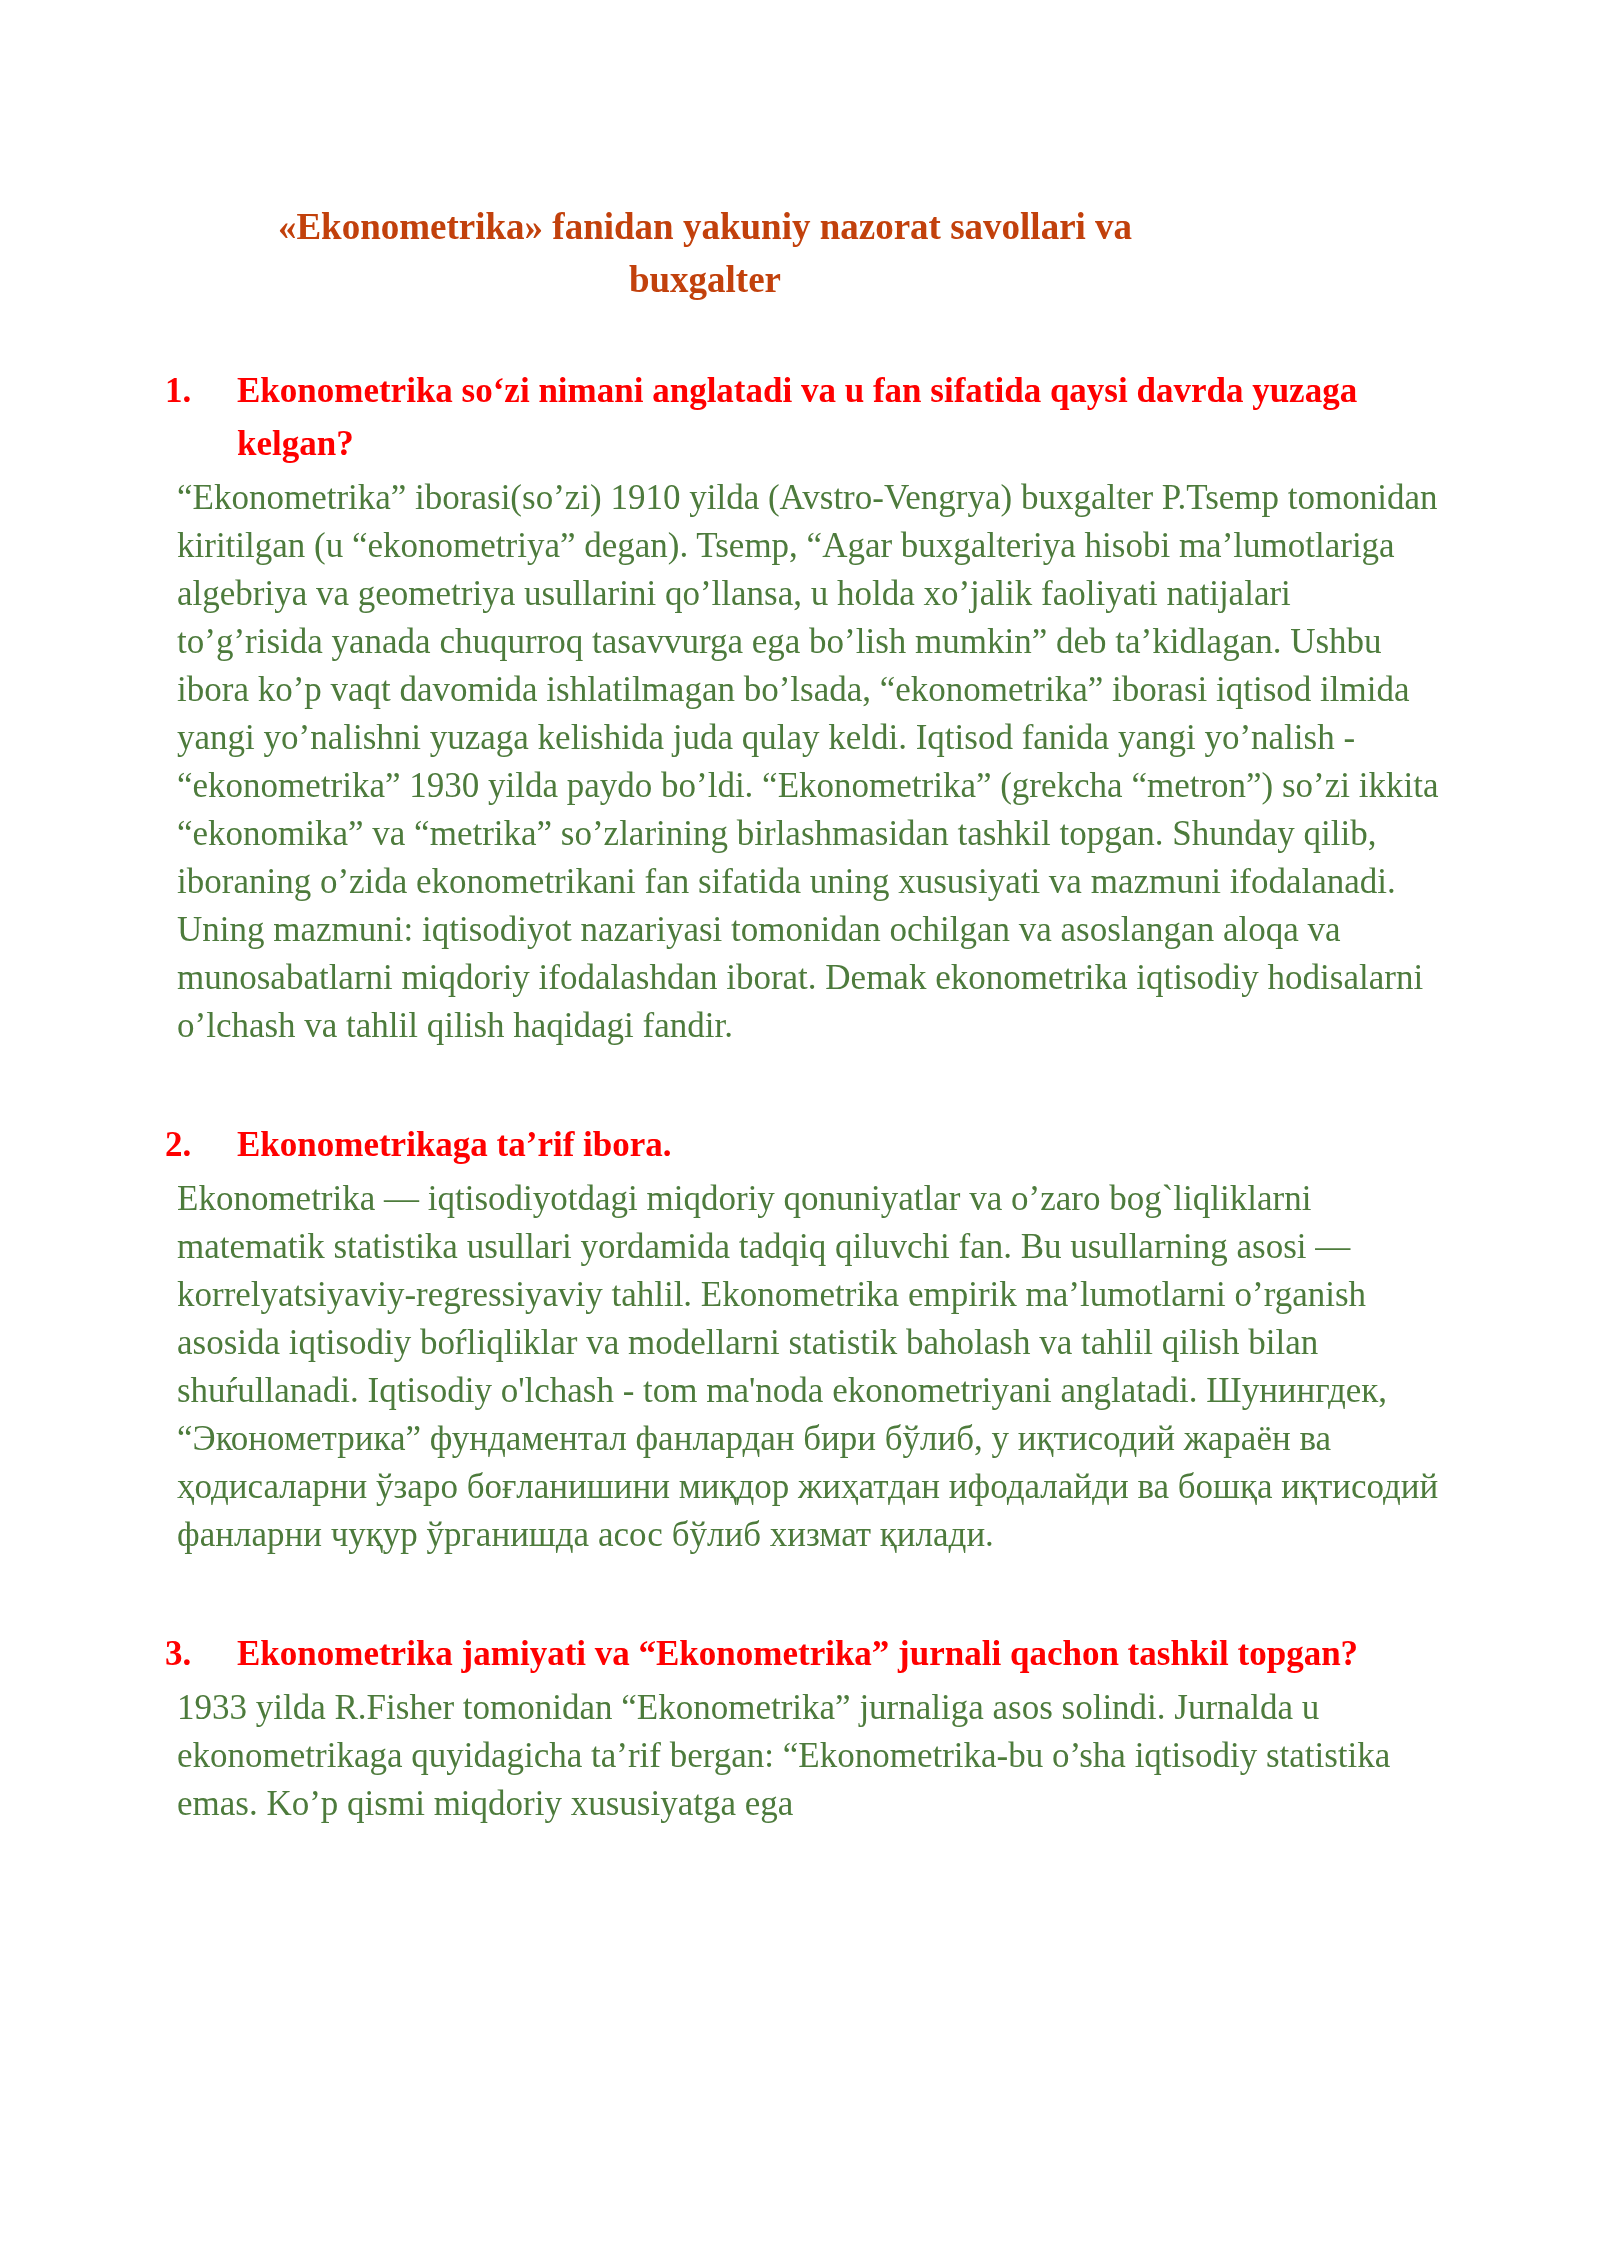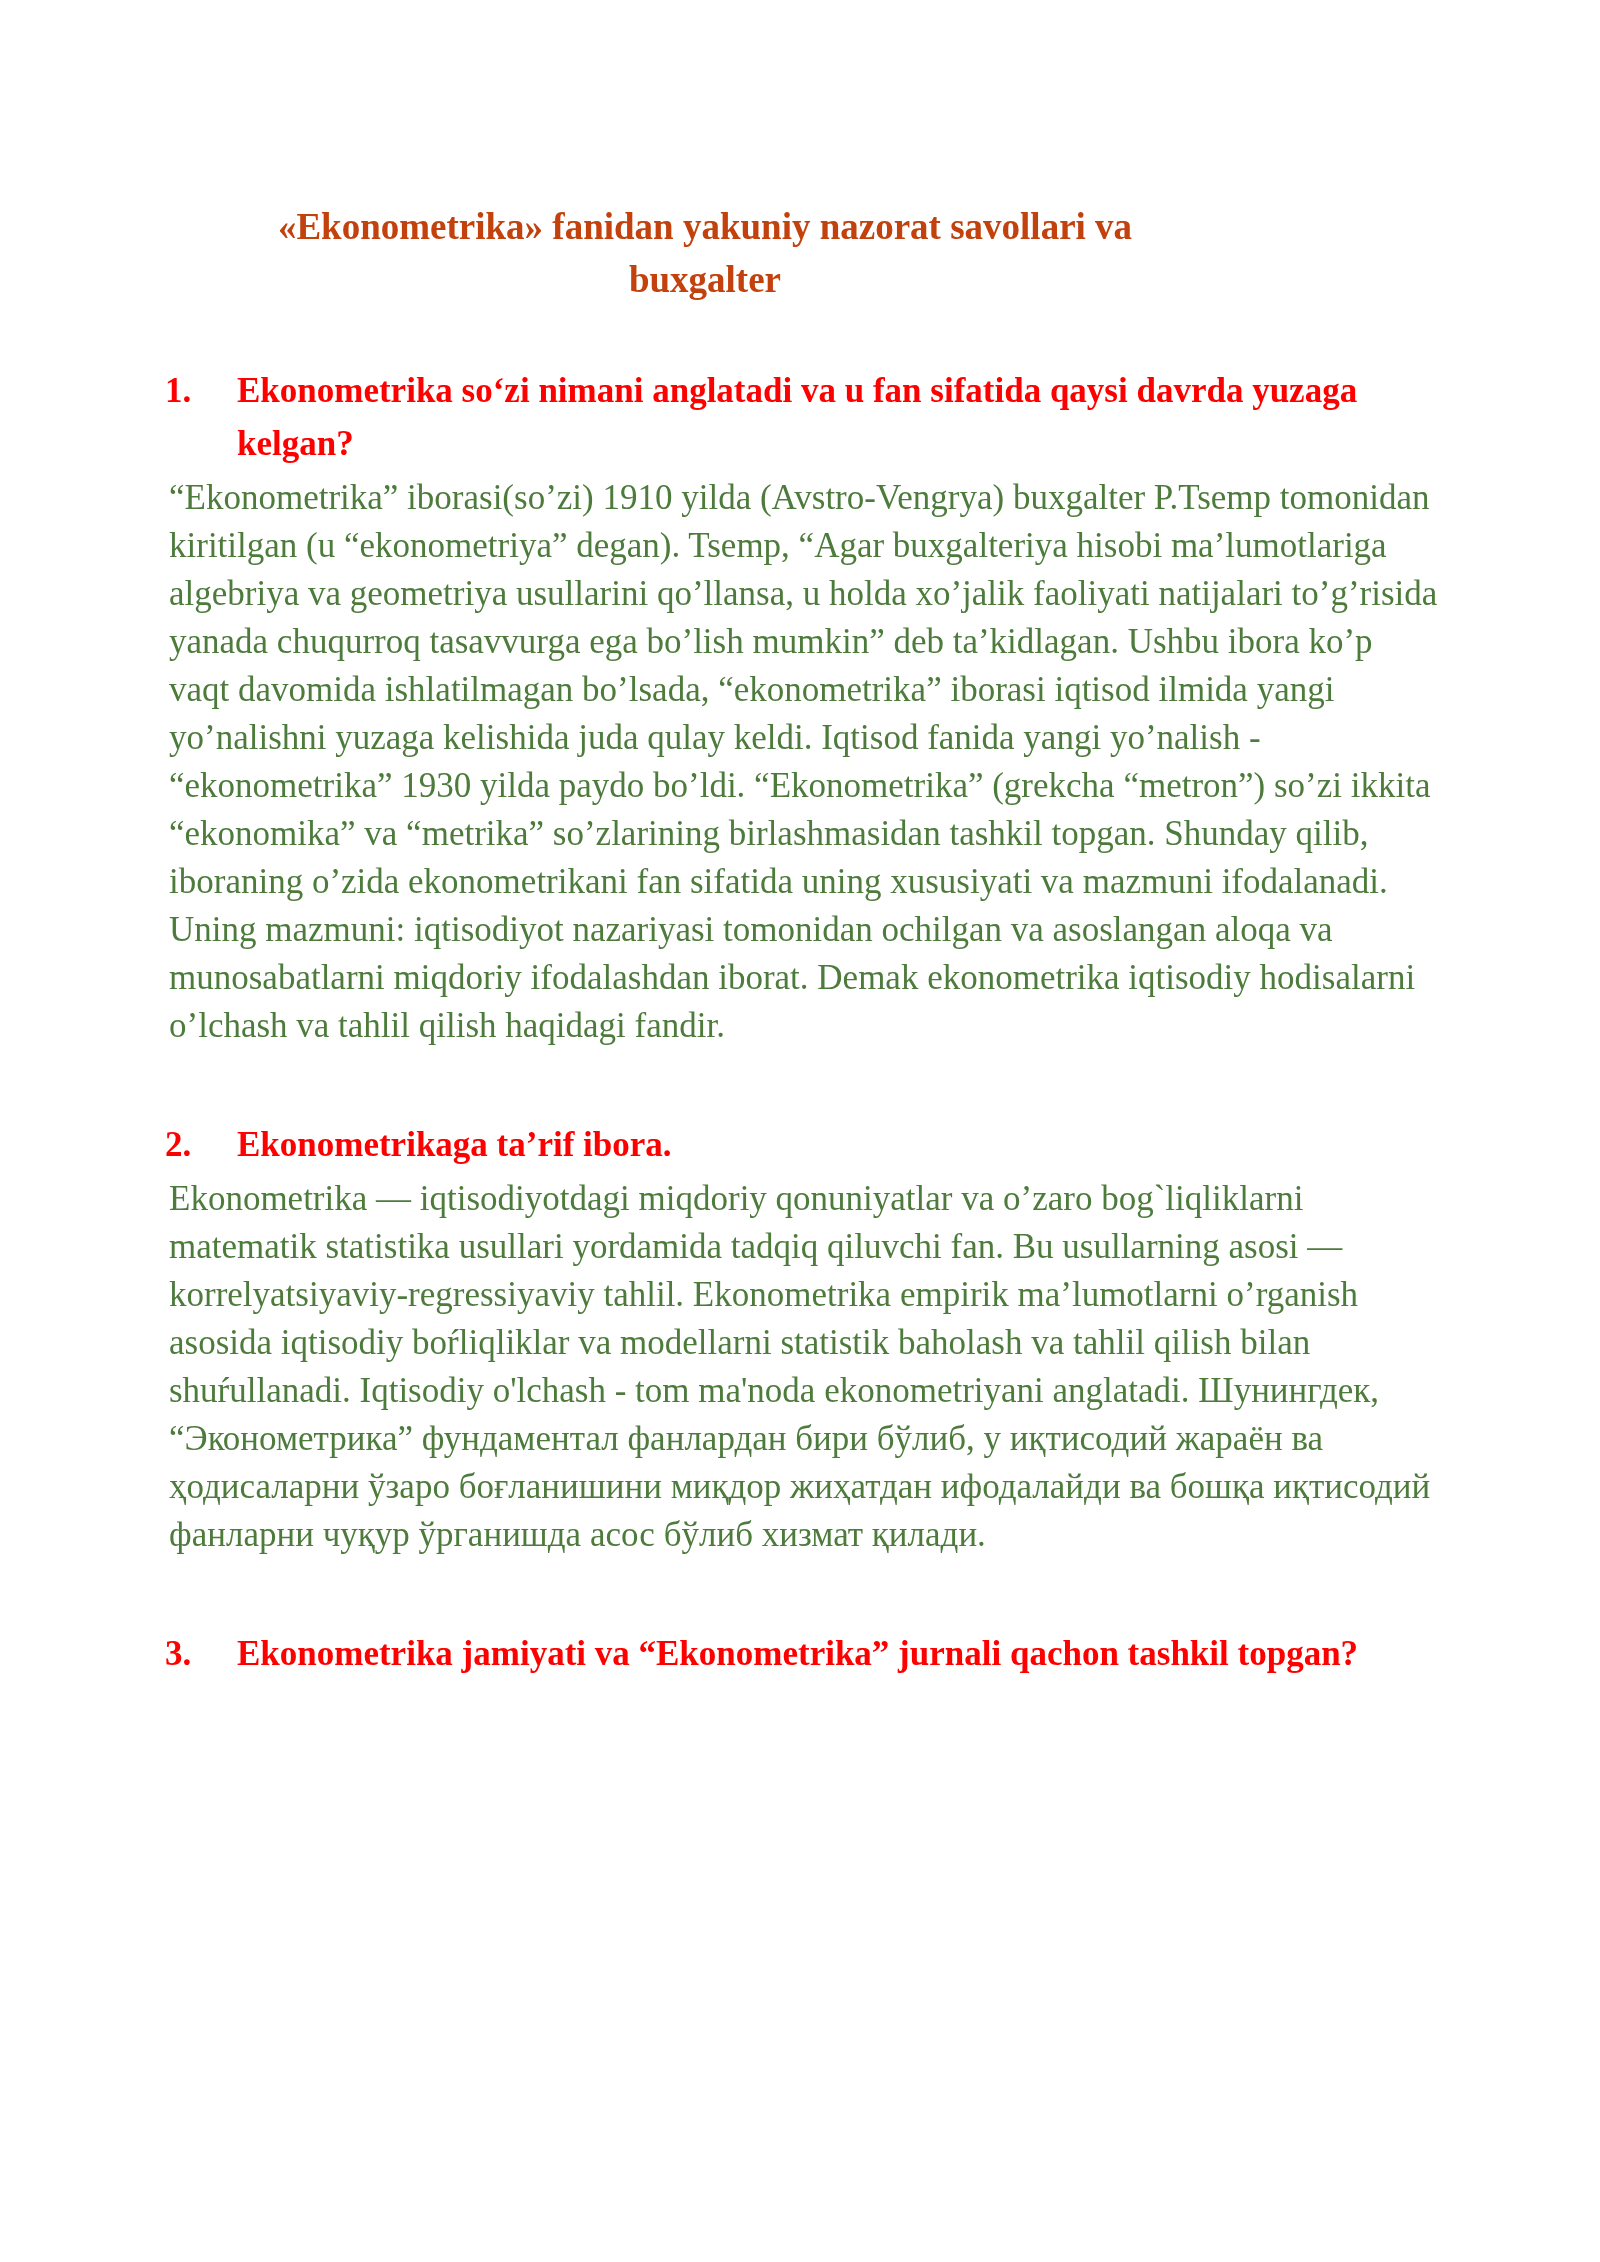--- a/index.html
+++ b/index.html
@@ -41,21 +41,21 @@
     width: 72px;
   }
   .q-text {
     flex: 1;
     max-width: 1210px;
   }
   .answer {
     color: #4d7b3c;
     font-size: 35px;
     line-height: 48px;
-    margin: 4px 0 0 4px;
+    margin: 4px 0 0 12px;
     max-width: 1275px;
     text-align: left;
   }
 </style>
 </head>
 <body>
 
 <div class="content">
 
   <h1 class="title-block"><span>«Ekonometrika» fanidan yakuniy nazorat savollari va</span><br><span>buxgalter</span></h1>
@@ -74,15 +74,16 @@
       <span class="q-text">Ekonometrikaga ta’rif ibora.</span>
     </div>
     <p class="answer">Ekonometrika — iqtisodiyotdagi miqdoriy qonuniyatlar va o’zaro bog`liqliklarni matematik statistika usullari yordamida tadqiq qiluvchi fan. Bu usullarning asosi — korrelyatsiyaviy-regressiyaviy tahlil. Ekonometrika empirik ma’lumotlarni o’rganish asosida iqtisodiy boŕliqliklar va modellarni statistik baholash va tahlil qilish bilan shuŕullanadi. Iqtisodiy o'lchash - tom ma'noda ekonometriyani anglatadi. Шунингдек, “Эконометрика” фундаментал фанлардан бири бўлиб, у иқтисодий жараён ва ҳодисаларни ўзаро боғланишини миқдор жиҳатдан ифодалайди ва бошқа иқтисодий фанларни чуқур ўрганишда асос бўлиб хизмат қилади.</p>
   </section>
 
   <section>
     <div class="qa-question q3">
       <span class="q-num">3.</span>
       <span class="q-text">Ekonometrika jamiyati va “Ekonometrika” jurnali qachon tashkil topgan?</span>
     </div>
+    <p class="answer">1933 yilda R.Fisher tomonidan “Ekonometrika” jurnaliga asos solindi. Jurnalda u ekonometrikaga quyidagicha ta’rif bergan: “Ekonometrika-bu o’sha iqtisodiy statistika emas. Ko’p qismi miqdoriy xususiyatga ega</p>
   </section>
 
 </div>
 
 </body></html>

